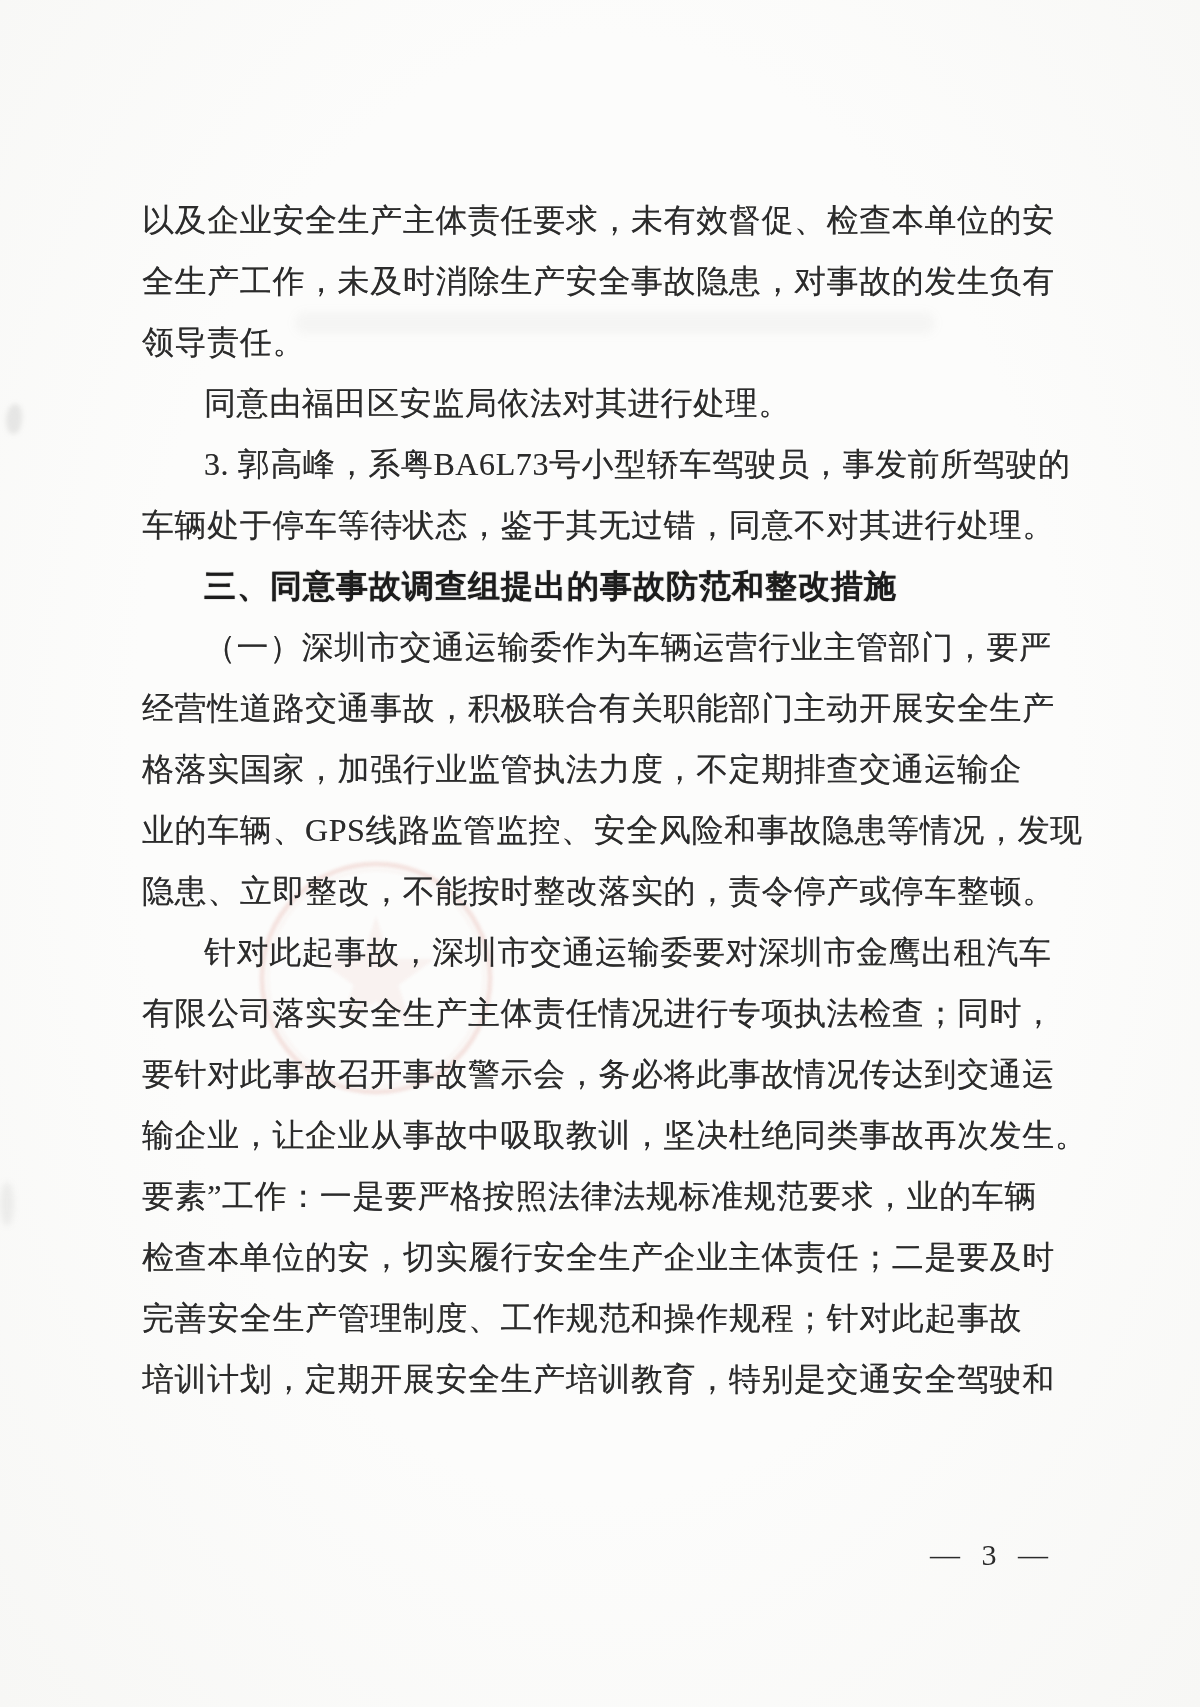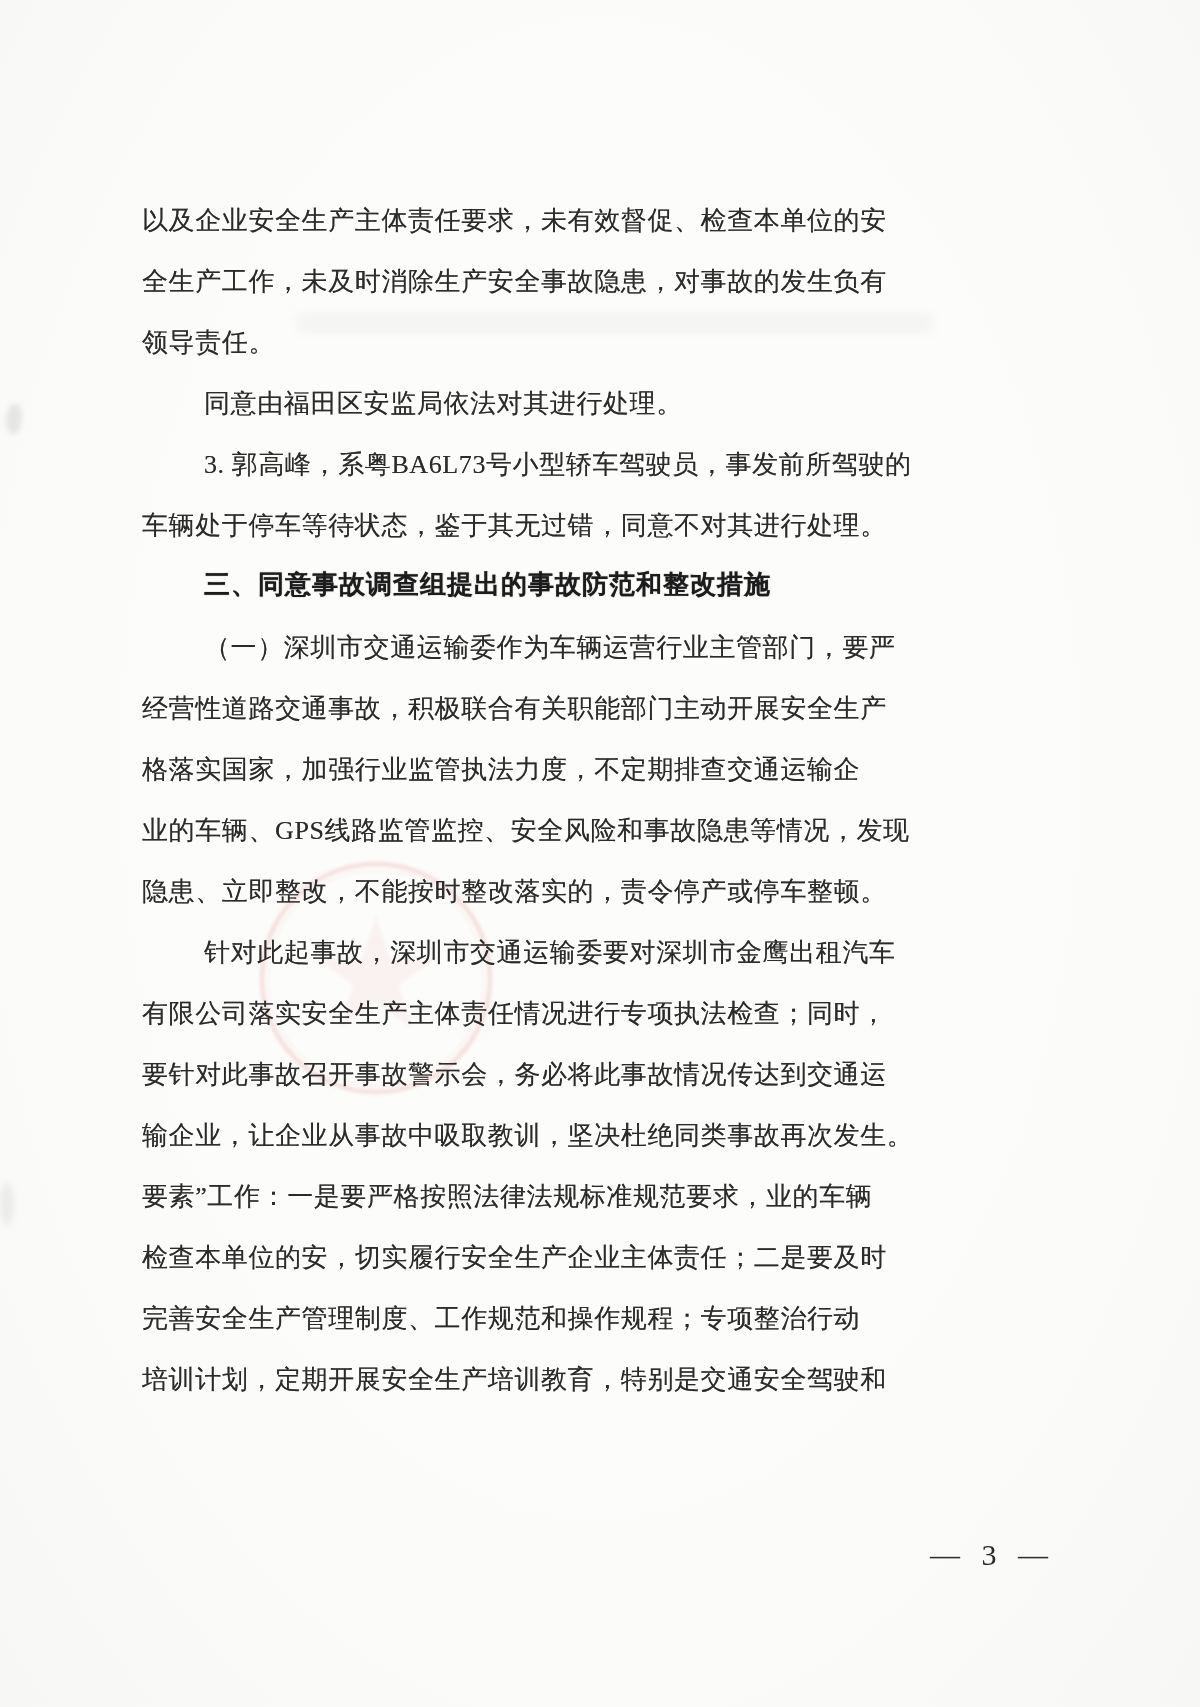--- a/index.html
+++ b/index.html
@@ -15,35 +15,35 @@
     background: radial-gradient(ellipse at 50% 45%, #fcfcfb 55%, #f7f7f5 100%);
     font-family: "Liberation Serif", "DejaVu Serif", serif;
   }
 
   
   .text-block {
     position: absolute;
     left: 142px;
     top: 190px;
     width: 910px;
-    font-size: 26px;
+    font-size: 32px;
     line-height: 61px;
     letter-spacing: 0.6px;
     color: #2b2b2b;
     text-shadow: 0 0 0.6px rgba(40,40,40,0.55);
   }
   .line {
     height: 61px;
     white-space: nowrap;
   }
   .line.indent {
     padding-left: 62px;
   }
   .line.heading {
-    font-family: Liberation Mono, monospace;
+    font-family: Liberation Sans, sans-serif;
     font-weight: 700;
     color: #1c1c1c;
     letter-spacing: 1px;
     text-shadow: 0 0 1px rgba(20,20,20,0.7);
   }
 
   
   .page-num {
     position: absolute;
     left: 930px;
@@ -129,19 +129,19 @@
       <div class="line">经营性道路交通事故，积极联合有关职能部门主动开展安全生产</div>
       <div class="line">格落实国家，加强行业监管执法力度，不定期排查交通运输企</div>
       <div class="line">业的车辆、GPS线路监管监控、安全风险和事故隐患等情况，发现</div>
       <div class="line">隐患、立即整改，不能按时整改落实的，责令停产或停车整顿。</div>
       <div class="line indent">针对此起事故，深圳市交通运输委要对深圳市金鹰出租汽车</div>
       <div class="line">有限公司落实安全生产主体责任情况进行专项执法检查；同时，</div>
       <div class="line">要针对此事故召开事故警示会，务必将此事故情况传达到交通运</div>
       <div class="line">输企业，让企业从事故中吸取教训，坚决杜绝同类事故再次发生。</div>
       <div class="line">要素”工作：一是要严格按照法律法规标准规范要求，业的车辆</div>
       <div class="line">检查本单位的安，切实履行安全生产企业主体责任；二是要及时</div>
-      <div class="line">完善安全生产管理制度、工作规范和操作规程；专项整治行动</div>
+      <div class="line">完善安全生产管理制度、工作规范和操作规程；针对此起事故</div>
       <div class="line">培训计划，定期开展安全生产培训教育，特别是交通安全驾驶和</div>
     </div>
 
   <div class="page-num">— 3 —</div>
 
 </div>
 
 </body></html>

